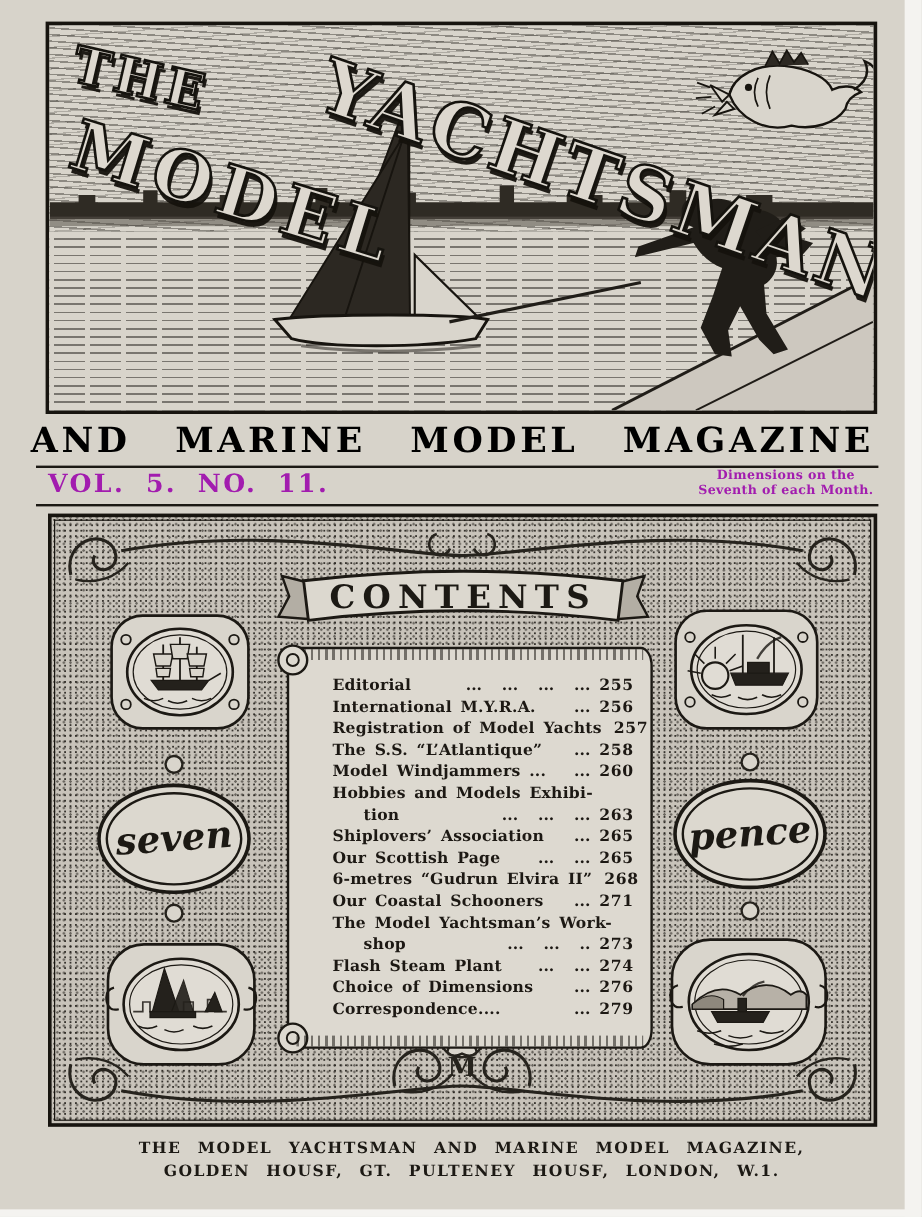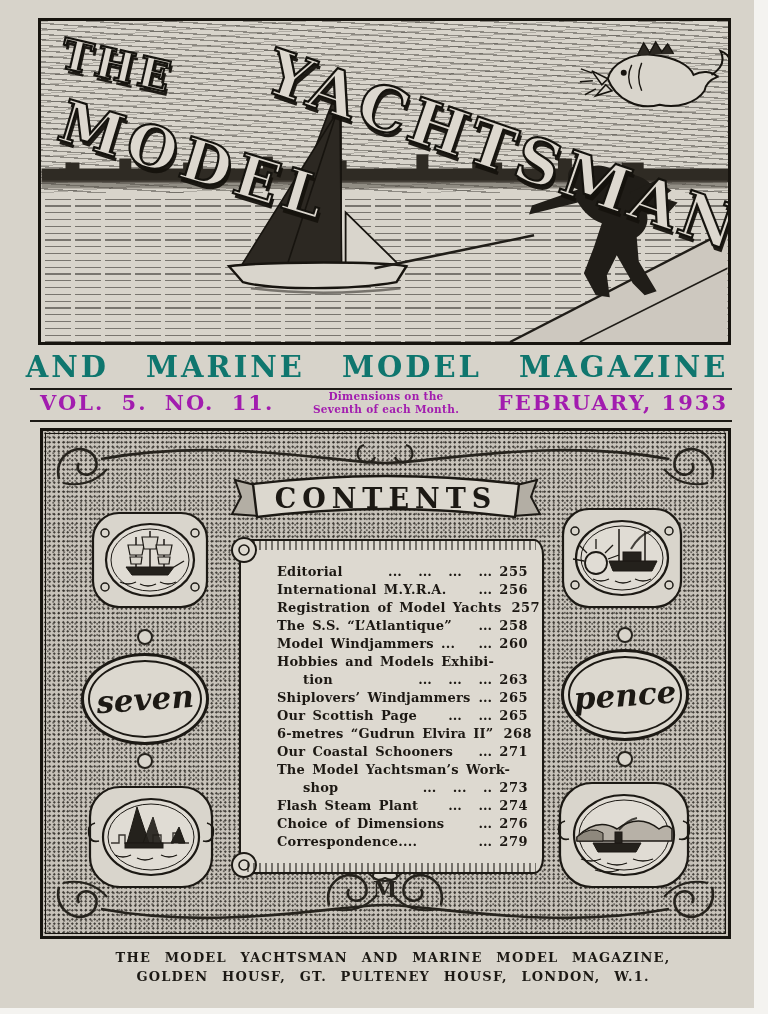--- a/index.html
+++ b/index.html
@@ -17,21 +17,21 @@
      repeating-linear-gradient(180deg, transparent 0 5.5px, rgba(26,23,19,.5) 5.5px 6.8px);}
   .mh-art{position:absolute;left:0;top:0;width:100%;height:100%;}
   .mh-word{position:absolute;font-weight:bold;color:#ddd8cf;white-space:nowrap;
     -webkit-text-stroke:2.2px #15130e;text-shadow:3px 4px 0 rgba(21,18,13,.95);
     transform-origin:left top;letter-spacing:4px;}
   .mh-the{left:26px;top:8px;font-size:42px;transform:rotate(13deg);}
   .mh-model{left:30px;top:66px;font-size:58px;transform:rotate(17deg);letter-spacing:6px;}
   .mh-yachts{left:240px;top:14px;font-size:62px;transform:rotate(19deg);}
   
   .subtitle{position:absolute;left:0;top:350px;width:754px;text-align:center;
-    font-weight:bold;font-size:29px;letter-spacing:3px;word-spacing:24px;color:#0f766e;}
+    font-weight:bold;font-size:29px;letter-spacing:3px;word-spacing:24px;color:#000000;}
   .rule{position:absolute;left:30px;width:702px;height:2px;background:#1c1914;}
   .rule1{top:388px;} .rule2{top:420px;}
   .issueline{position:absolute;left:40px;top:390px;width:688px;display:flex;align-items:center;justify-content:space-between;color:#a21caf;}
   .vol{font-weight:bold;font-size:21px;letter-spacing:2px;word-spacing:8px;}
   .pub{font-weight:bold;font-size:10.5px;line-height:1.15;text-align:center;letter-spacing:.3px;}
   .date{font-weight:bold;font-size:21px;letter-spacing:2px;}
   
   .panel{position:absolute;left:40px;top:428px;width:685px;height:505px;border:3.5px solid #17140f;
     background:
       radial-gradient(rgba(30,27,22,.85) 1px, transparent 1.15px) 0 0/4.5px 4.5px,
@@ -132,21 +132,20 @@
   </div>
 
   <div class="subtitle">AND MARINE MODEL MAGAZINE</div>
   <div class="rule rule1"></div>
   <div class="issueline">
     <span class="vol">VOL. 5. NO. 11.</span>
     <span class="pub">
       <span>Dimensions on the</span><br>
       <span>Seventh of each Month.</span>
     </span>
-    <span class="date">FEBRUARY, 1933</span>
   </div>
   <div class="rule rule2"></div>
 
   <div class="panel">
     <div class="panel-inner-line"></div>
 
     <svg class="deco" viewBox="0 0 685 505">
       <defs>
         <g id="curl">
           <path d="M2,36 C-3,14 17,1 31,8 C41,13 43,27 33,31 C25,34 18,27 22,20" fill="none" stroke="#26231d" stroke-width="2.6"></path>
@@ -305,21 +304,21 @@
             <span class="rt">Hobbies and Models Exhibi-</span>
             <span class="rl"></span>
             <span class="rp"></span>
           </div>
         <div class="row indent">
             <span class="rt">tion</span>
             <span class="rl">... ... ...</span>
             <span class="rp">263</span>
           </div>
         <div class="row">
-            <span class="rt">Shiplovers’ Windjammers</span>
+            <span class="rt">Shiplovers’ Association</span>
             <span class="rl">...</span>
             <span class="rp">265</span>
           </div>
         <div class="row">
             <span class="rt">Our Scottish Page</span>
             <span class="rl">... ...</span>
             <span class="rp">265</span>
           </div>
         <div class="row">
             <span class="rt">6-metres “Gudrun Elvira II”</span>

